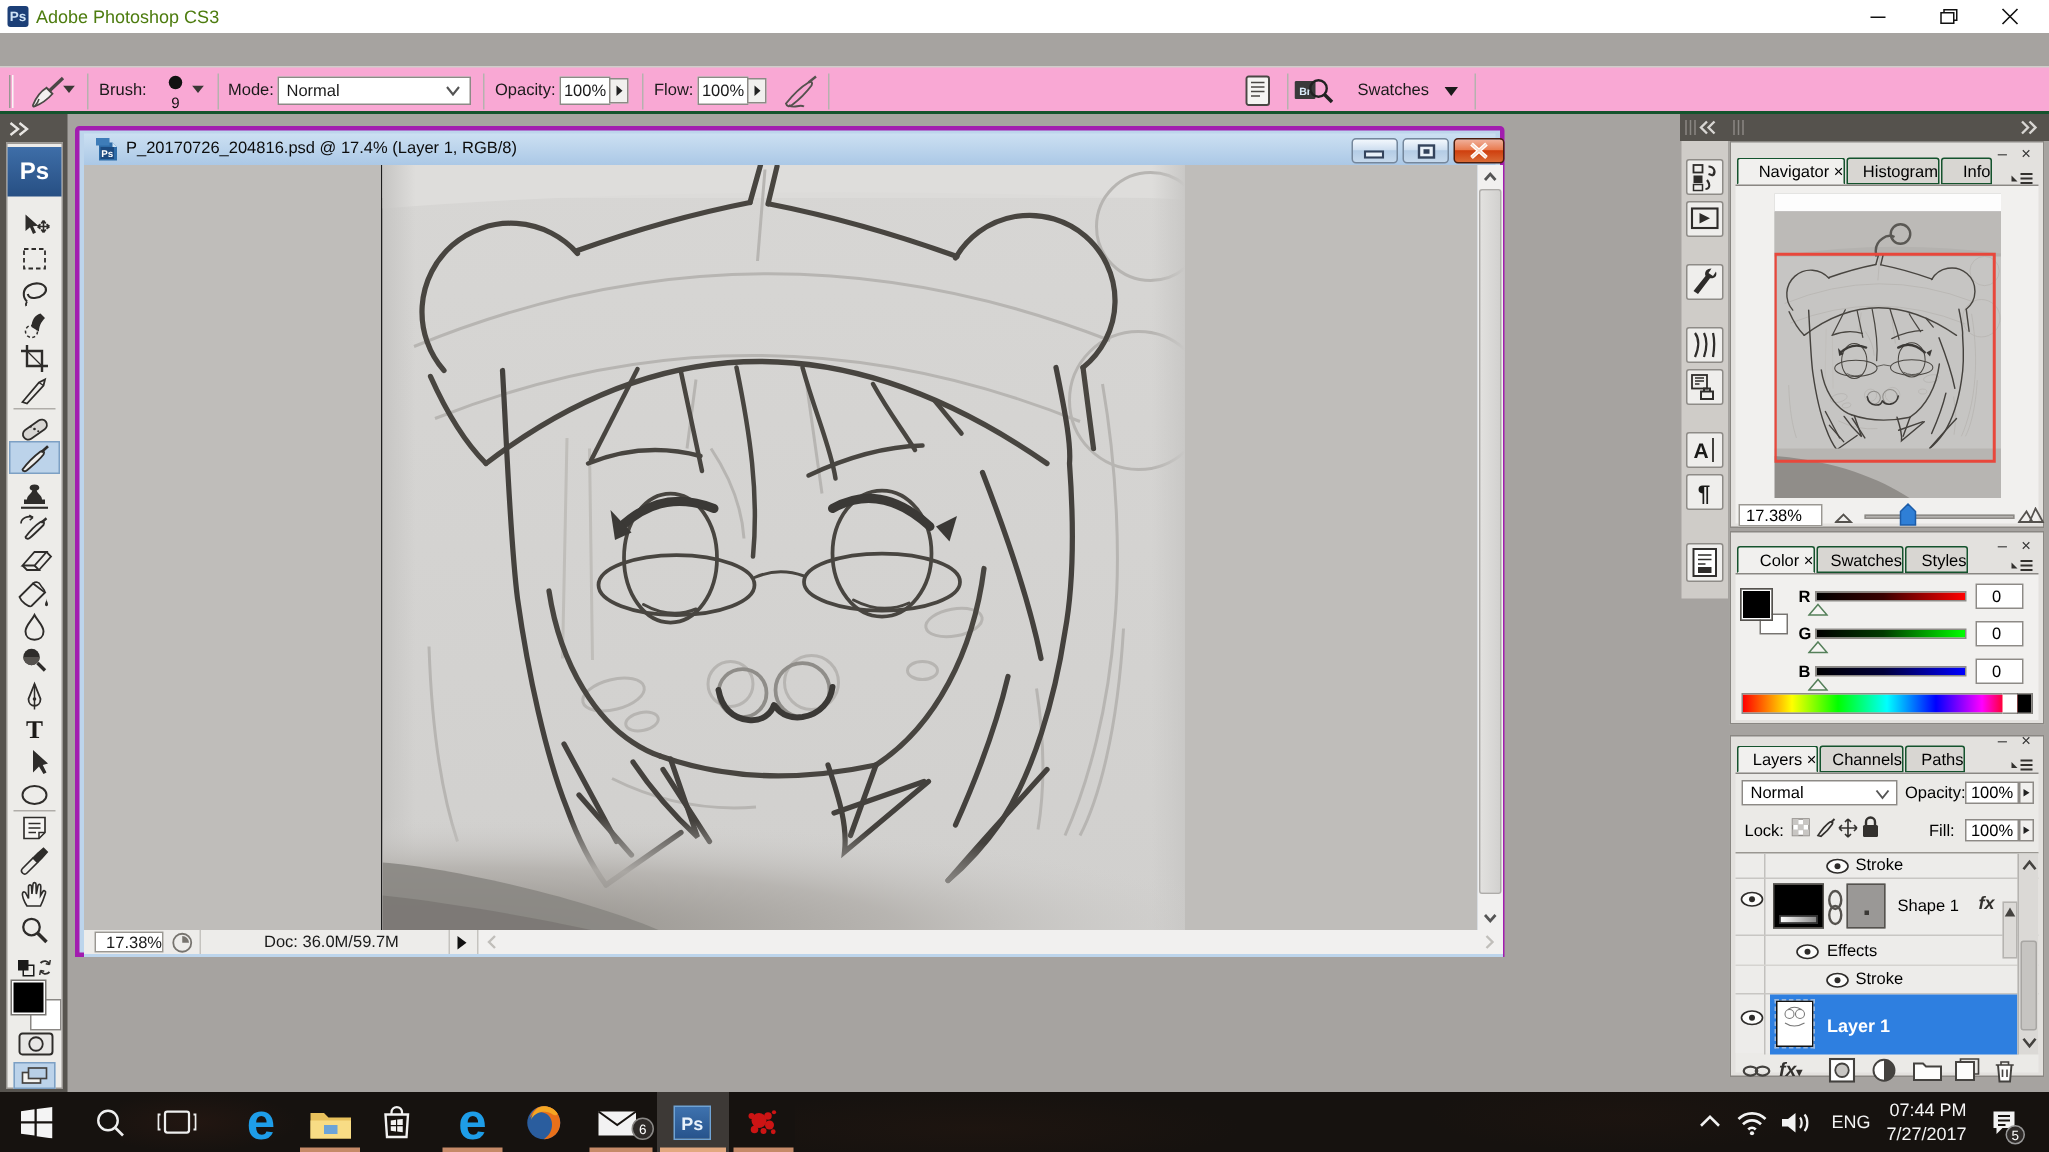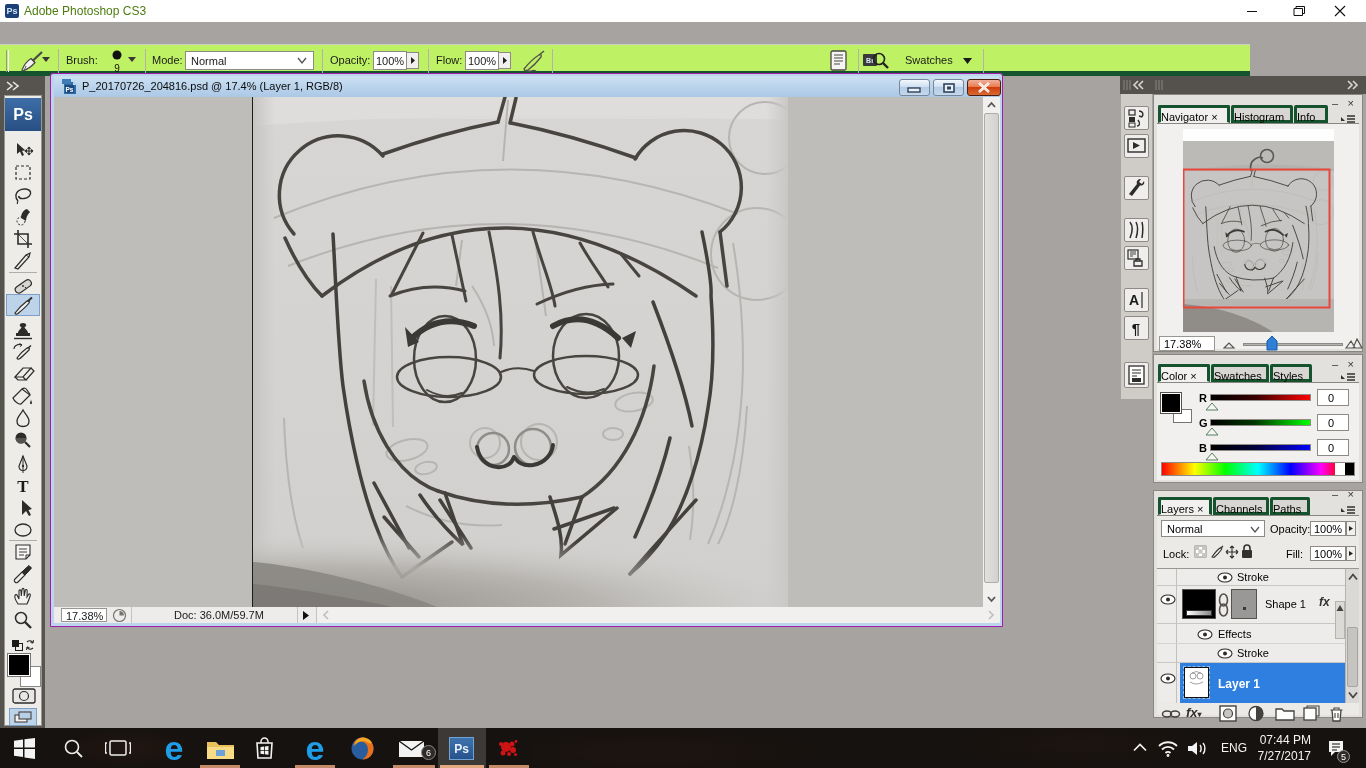--- a/index.html
+++ b/index.html
@@ -7,40 +7,40 @@
 #screen { position:relative; width:1366px; height:768px; background:#a6a3a0; }
 .abs { position:absolute; }
 
 #titlebar { left:0; top:0; width:1366px; height:22px; background:#fff; }
 #titlebar .title { position:absolute; left:24px; top:4px; font-size:12px; color:#4d7c0f; }
 #psicon { left:5px; top:4px; width:14px; height:14px; background:#1c3f77; color:#cfe3f6; font-size:9px; font-weight:bold; text-align:center; line-height:14px; border-radius:2px; }
 .wbtn { position:absolute; top:0; width:34px; height:22px; }
 #menubar { left:0; top:22px; width:1366px; height:22px; background:#fff; font-size:12px; color:#111; }
 #menubar span { position:absolute; top:3px; }
 #menubar u { text-decoration:underline; }
-#optionsbar { left:0; top:44px; width:1250px; height:32px; background:#bef264; border-top:1px solid #cfcdca; border-bottom:5px solid #14532d; font-size:11px; color:#1a1a1a; }
+#optionsbar { left:0; top:44px; width:1366px; height:32px; background:#f9a8d4; border-top:1px solid #cfcdca; border-bottom:2px solid #14532d; font-size:11px; color:#1a1a1a; }
 .osep { position:absolute; top:4px; width:1px; height:24px; background:#b5b2ae; }
 .obox { position:absolute; background:#fff; border:1px solid #8d8a86; font-size:11px; }
 .oarr { position:absolute; background:#f1f0ee; border:1px solid #8d8a86; width:13px; height:17px; }
 
 #tooldark { left:0; top:76px; width:45px; height:652px; background:#57544f; }
 #toolbox { left:4px; top:95px; width:38px; height:631px; background:#edece9; border:1px solid #9a9793; }
 .tool { position:absolute; left:5px; width:26px; height:20px; }
 
-#docwin { left:50px; top:73px; width:953px; height:554px; background:#bdd5ec; border:1px solid #a21caf; border-radius:3px 3px 0 0; }
+#docwin { left:50px; top:84px; width:953px; height:554px; background:#bdd5ec; border:3px solid #a21caf; border-radius:3px 3px 0 0;text-align:right; }
 #doctitle { position:absolute; left:3px; top:2px; right:3px; height:21px; background:linear-gradient(#cce0f2,#abc8e6); font-size:11px; color:#0c0c0c; }
 #canvas { position:absolute; left:3px; top:23px; width:929px; height:510px; background:#bfbdba; overflow:hidden; }
 #vscroll { position:absolute; left:932px; top:23px; width:17px; height:510px; background:#f1f0ef; }
 #statusbar { position:absolute; left:3px; top:533px; width:946px; height:16px; background:#edecea; font-size:11px; color:#1a1a1a; }
 
 #dockhead { left:1120px; top:76px; width:246px; height:18px; background:#55524d; }
 #iconcol { left:1121px; top:94px; width:31px; height:305px; background:#cfccc8; }
 .dockbtn { position:absolute; left:3px; width:25px; height:24px; background:#efeeec; border:1px solid #8e8b87; border-radius:2px; }
 .panel { position:absolute; left:1153px; width:210px; background:#e3e1de; border:1px solid #8a8783; font-size:11px; }
-.tab { position:absolute; top:0; height:18px; border:3px solid #14532d; background:#d8d6d2; text-align:left; padding-top:3px; border-radius:2px 2px 0 0; font-size:11px; }
+.tab { position:absolute; top:0; height:18px; border:1px solid #14532d; background:#d8d6d2; text-align:right; padding-top:3px; border-radius:2px 2px 0 0; font-size:11px; }
 .tab.active { background:#f1f0ee; border-bottom:1px solid #f1f0ee; }
 .pmin { position:absolute; font-size:11px; color:#333; }
 
 #taskbar { left:0; top:728px; width:1366px; height:40px; background:#16120f; }
 </style>
 </head>
 <body>
 <div id="screen">
   <div class="abs" id="titlebar">
     <div class="abs" id="psicon">Ps</div>

